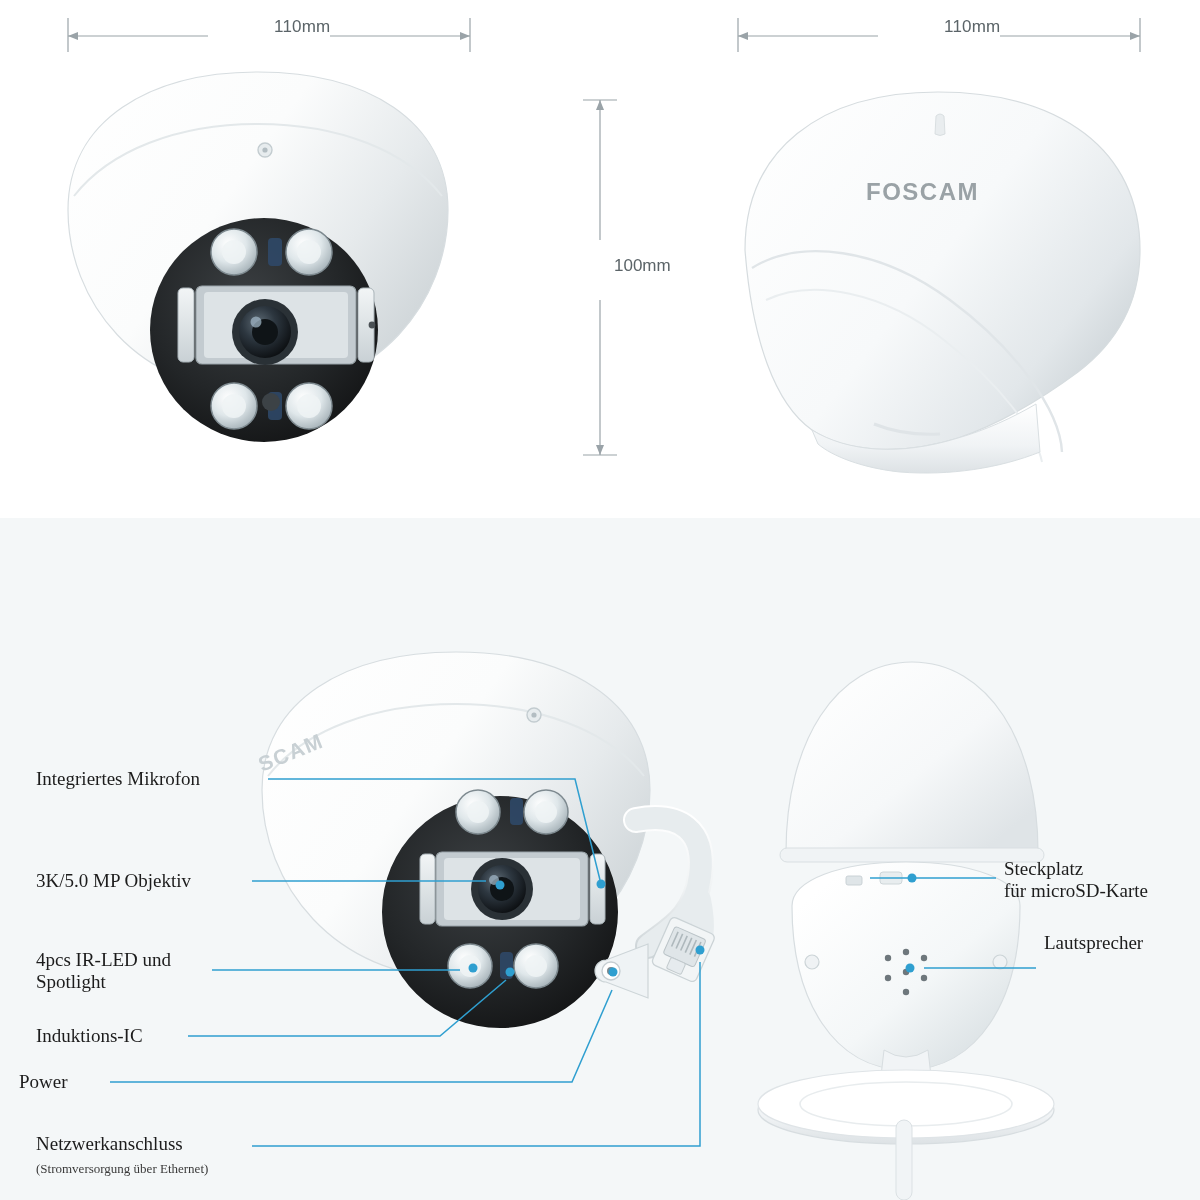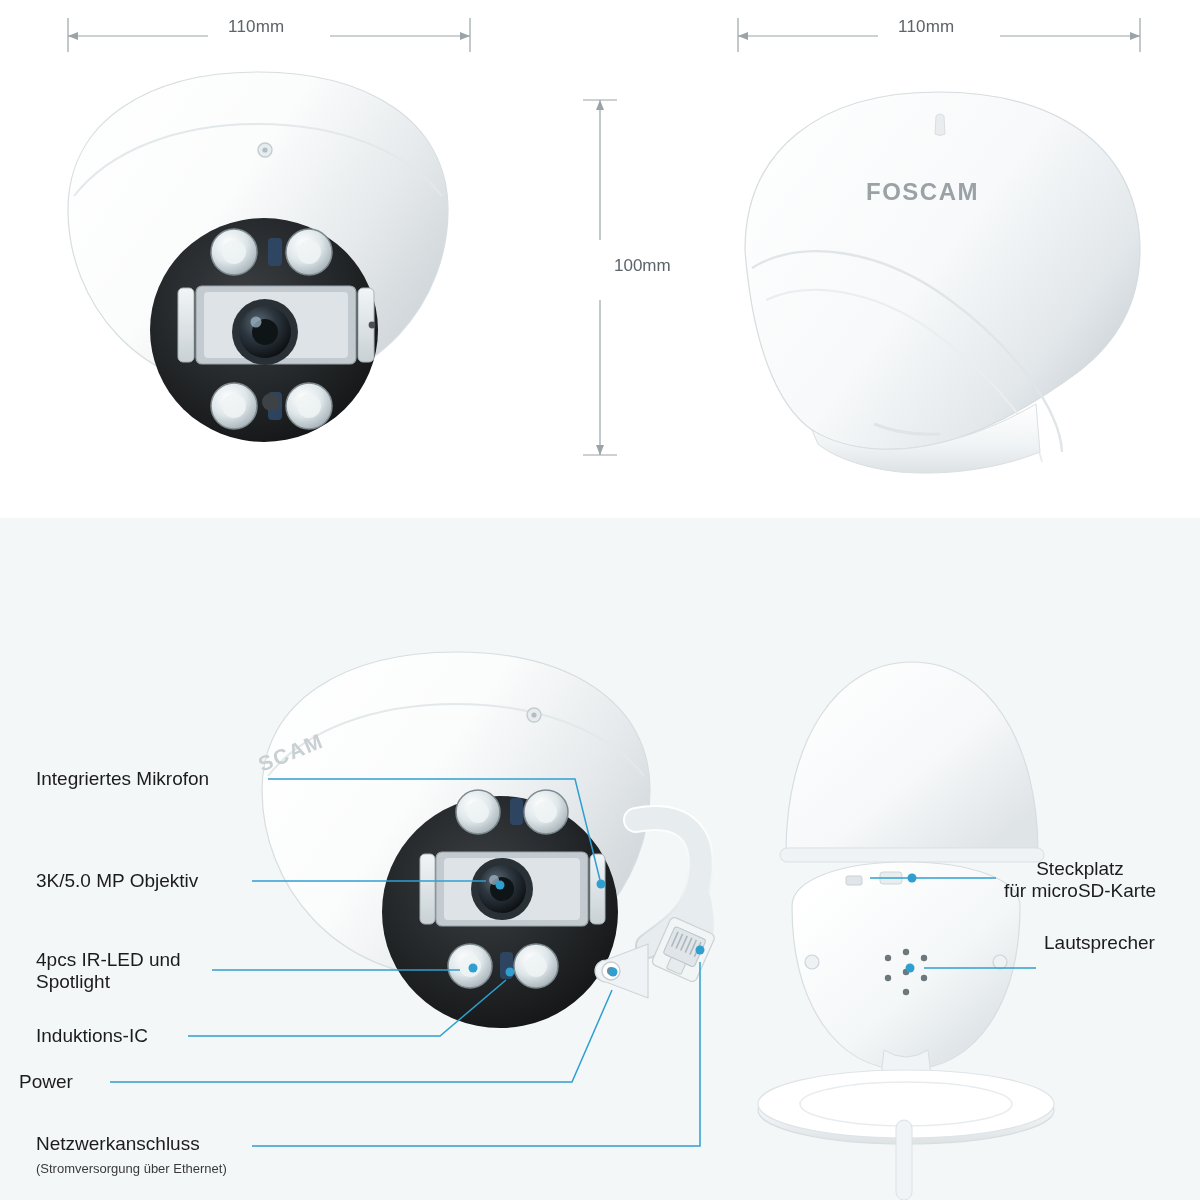--- a/index.html
+++ b/index.html
@@ -34,43 +34,45 @@
     width: 1200px; height: 682px;
     background: #f4f7f8;
   }
 
   .dim-label {
     position: absolute;
     font-size: 17px;
     color: #5b6468;
     letter-spacing: .2px;
     white-space: nowrap;
+    margin-left: 46px;
   }
   .vert-label {
     position: absolute;
     font-size: 17px;
     color: #5b6468;
     white-space: nowrap;
   }
 
   .callout-label {
     position: absolute;
     font-size: 19px;
     color: #1c1c1c;
     line-height: 1.18;
     white-space: nowrap;
+    font-family: Liberation Serif, serif;
   }
   .callout-label .sub {
     display: block;
     font-size: 13px;
     color: #3a3a3a;
     margin-top: 6px;
   }
   .callout-label.right {
-    text-align: center;
+    text-align: left;
   }
 
   svg.overlay {
     position: absolute;
     left: 0; top: 0;
     width: 1200px;
     height: 1200px;
     pointer-events: none;
   }
 

